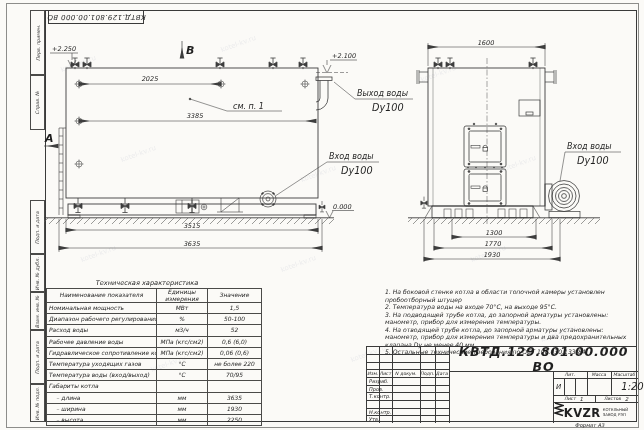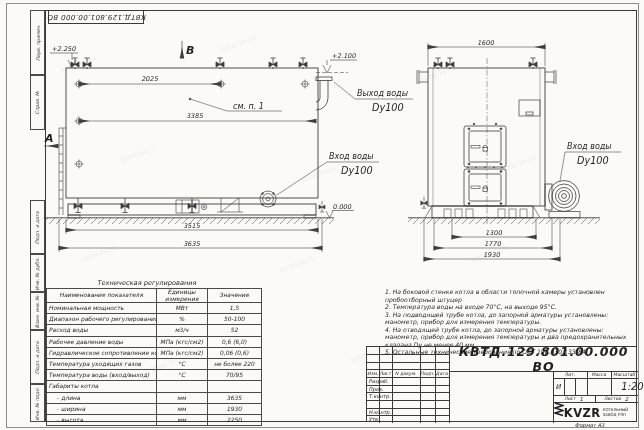--- a/index.html
+++ b/index.html
@@ -374,21 +374,21 @@
 
     <g stroke="#3d3d3d" stroke-width="0.55">
       <line x1="560" y1="181" x2="565" y2="152"></line>
         <line x1="565" y1="152" x2="621" y2="152"></line>
     </g>
     <text class="l8" x="567" y="149">Вход воды</text>
     <text class="l95" x="577" y="163.5">Dy100</text>
   </svg>
 
   <div class="abs spec">
-    <div class="spec-title">Техническая регулирования</div>
+    <div class="spec-title">Техническая характеристика</div>
     <table class="spec-t">
       <tbody>
           <tr>
         <th style="width:105px">Наименование показателя</th>
         <th style="width:46px"><span>Единицы</span><br><span>измерения</span></th>
         <th style="width:49px">Значение</th>
       </tr>
       <tr>
             <td class="nm">Номинальная мощность</td>
             <td class="c">МВт</td>

